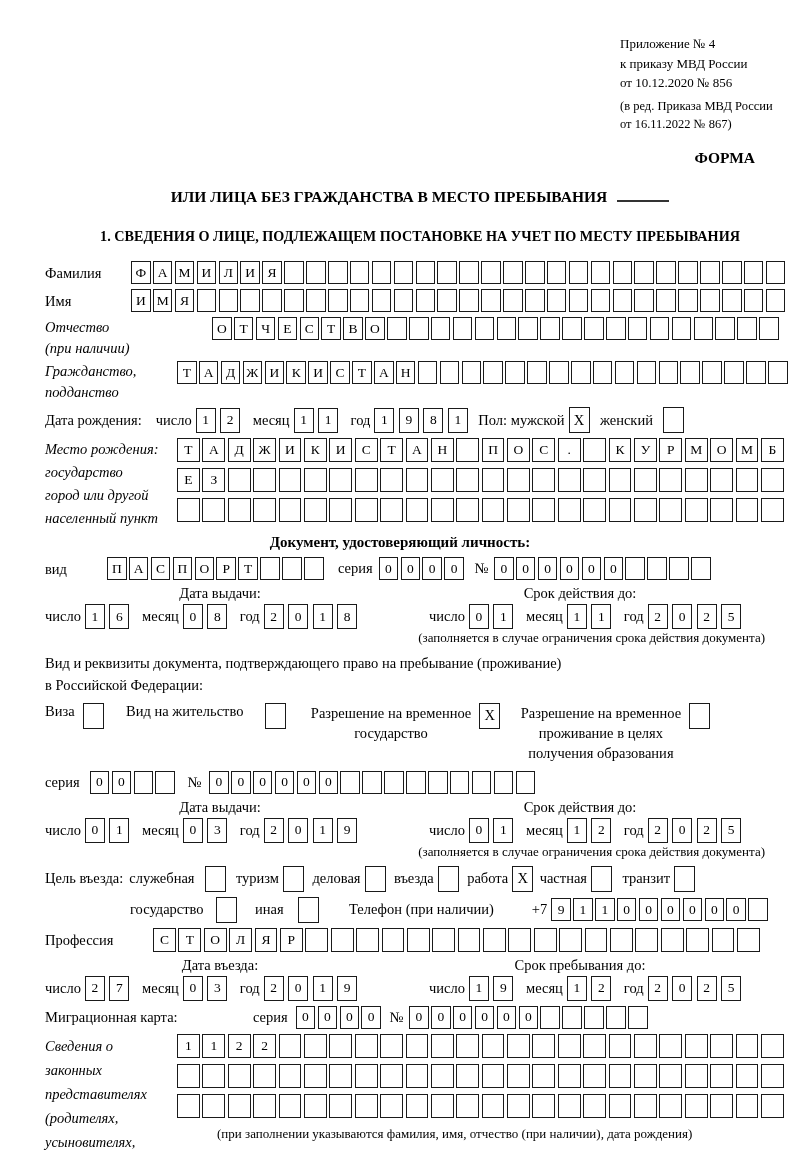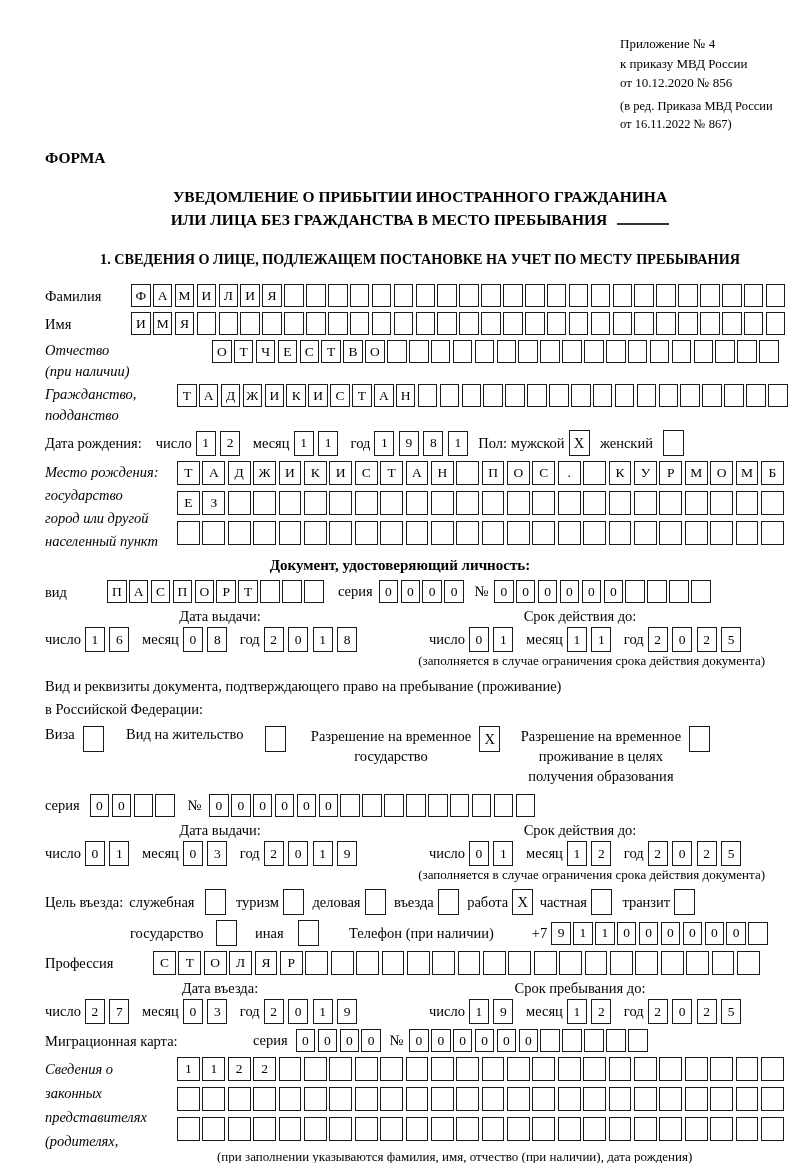--- a/index.html
+++ b/index.html
@@ -3,21 +3,21 @@
 <meta charset="utf-8">
 <style>
   html,body{margin:0;padding:0;background:#fff;}
   body{width:800px;height:1163px;overflow:hidden;color:#000;
        font-family:"Liberation Serif","DejaVu Serif",serif;font-size:14.5px;}
   .page{box-sizing:border-box;width:800px;padding:34px 5px 0 45px;}
   .content{width:750px;}
 
   .annex{margin-left:575px;width:185px;font-size:13px;line-height:1.5;}
   .annex-note{margin-top:4px;font-size:12.5px;line-height:1.45;}
-  .forma{font-weight:bold;font-size:15.5px;margin:16px 40px 0 0;}
+  .forma{text-align:right;font-weight:bold;font-size:15.5px;margin:16px 40px 0 0;}
   .title{text-align:center;font-weight:bold;font-size:15.5px;margin-top:18px;line-height:1.5;}
   .blank-line{display:inline-block;width:52px;border-bottom:2px solid #333;height:0.95em;margin-left:10px;}
   .sec-heading{text-align:center;font-weight:bold;font-size:14.2px;margin:20px 0 16px;}
 
   .box{display:inline-flex;align-items:center;justify-content:center;box-sizing:border-box;
        flex:none;width:19.5px;height:23px;border:1.6px solid #1a1a1a;margin-right:2.4px;
        font-size:13.5px;background:#fff;}
   .cells{display:inline-flex;flex-wrap:nowrap;}
   .wide .box{width:22.8px;height:24px;margin-right:2.6px;}
   .cbx .box{width:21px;height:26px;font-size:14.5px;}
@@ -53,21 +53,20 @@
     <div>от 10.12.2020 № 856</div>
     <div class="annex-note">
       <div>(в ред. Приказа МВД России</div>
       <div>от 16.11.2022 № 867)</div>
     </div>
   </div>
 
   <div class="forma">ФОРМА</div>
 
   <div class="title">
-    <div>УВЕДОМЛЕНИЕ О ПРИБЫТИИ ИНОСТРАННОГО ГРАЖДАНИНА</div>
     <div><span>ИЛИ ЛИЦА БЕЗ ГРАЖДАНСТВА В МЕСТО ПРЕБЫВАНИЯ</span><span class="blank-line"></span></div>
   </div>
 
   <div class="sec-heading">1. СВЕДЕНИЯ О ЛИЦЕ, ПОДЛЕЖАЩЕМ ПОСТАНОВКЕ НА УЧЕТ ПО МЕСТУ ПРЕБЫВАНИЯ</div>
 
   <div class="content">
 
     <div class="frow">
       <div class="lblcol" style="width:86px">Фамилия</div>
       <span class="cells">

